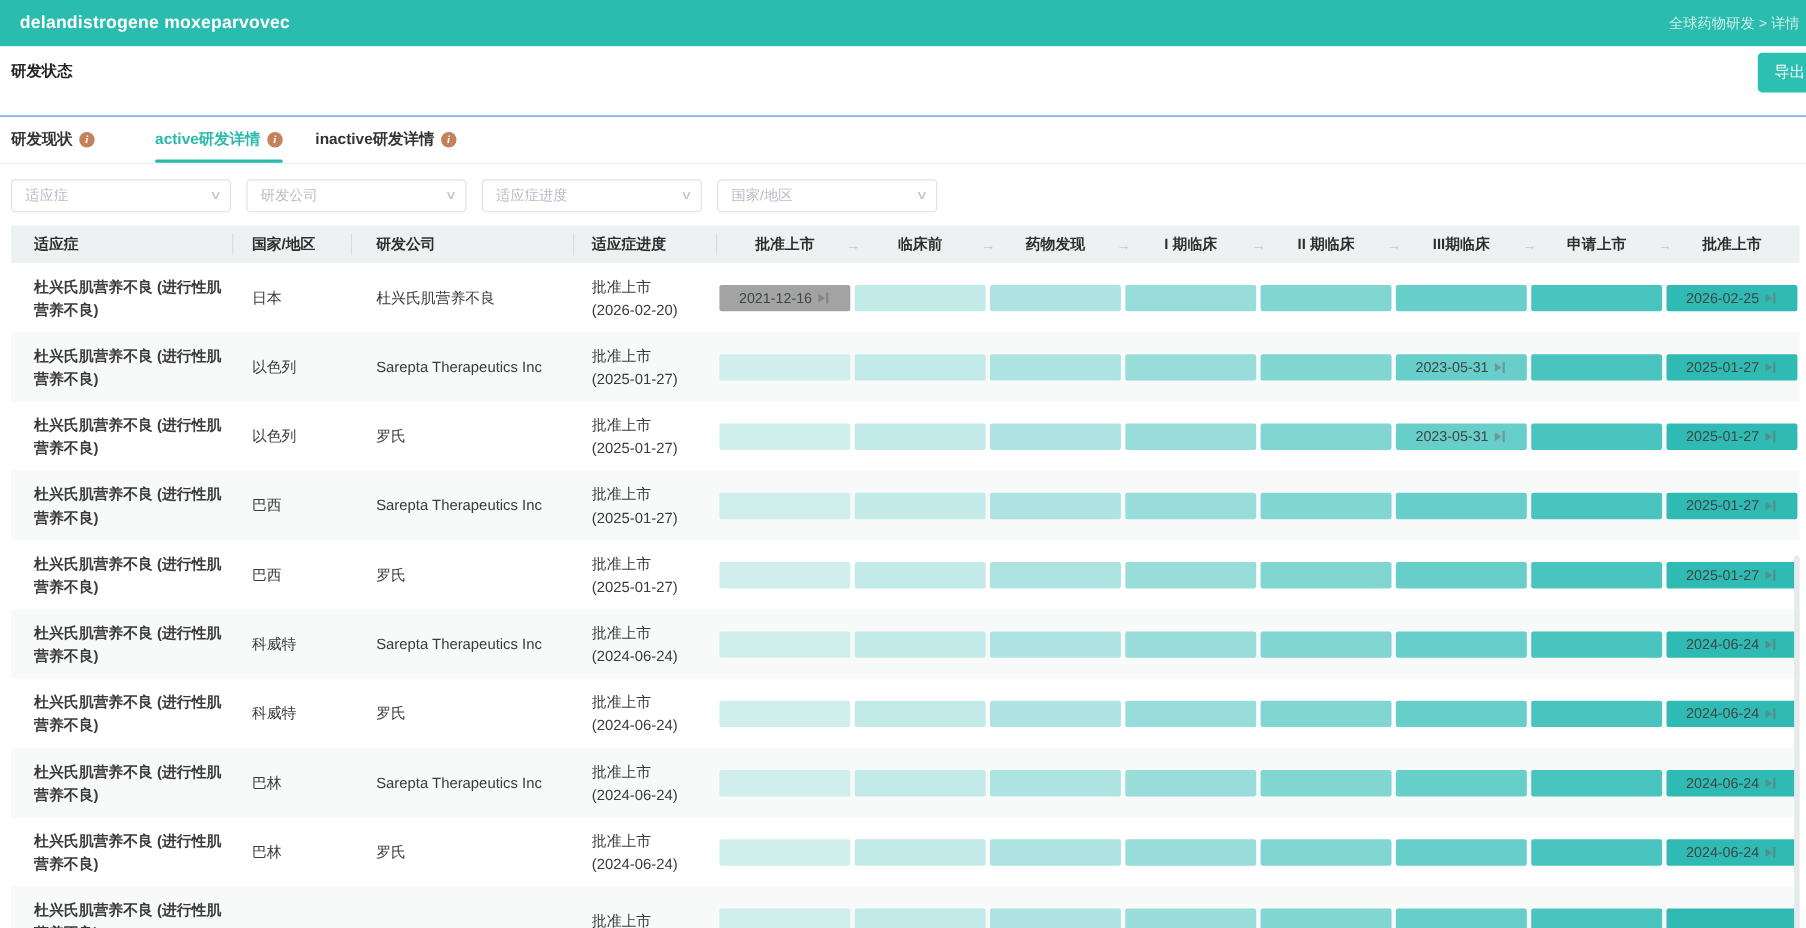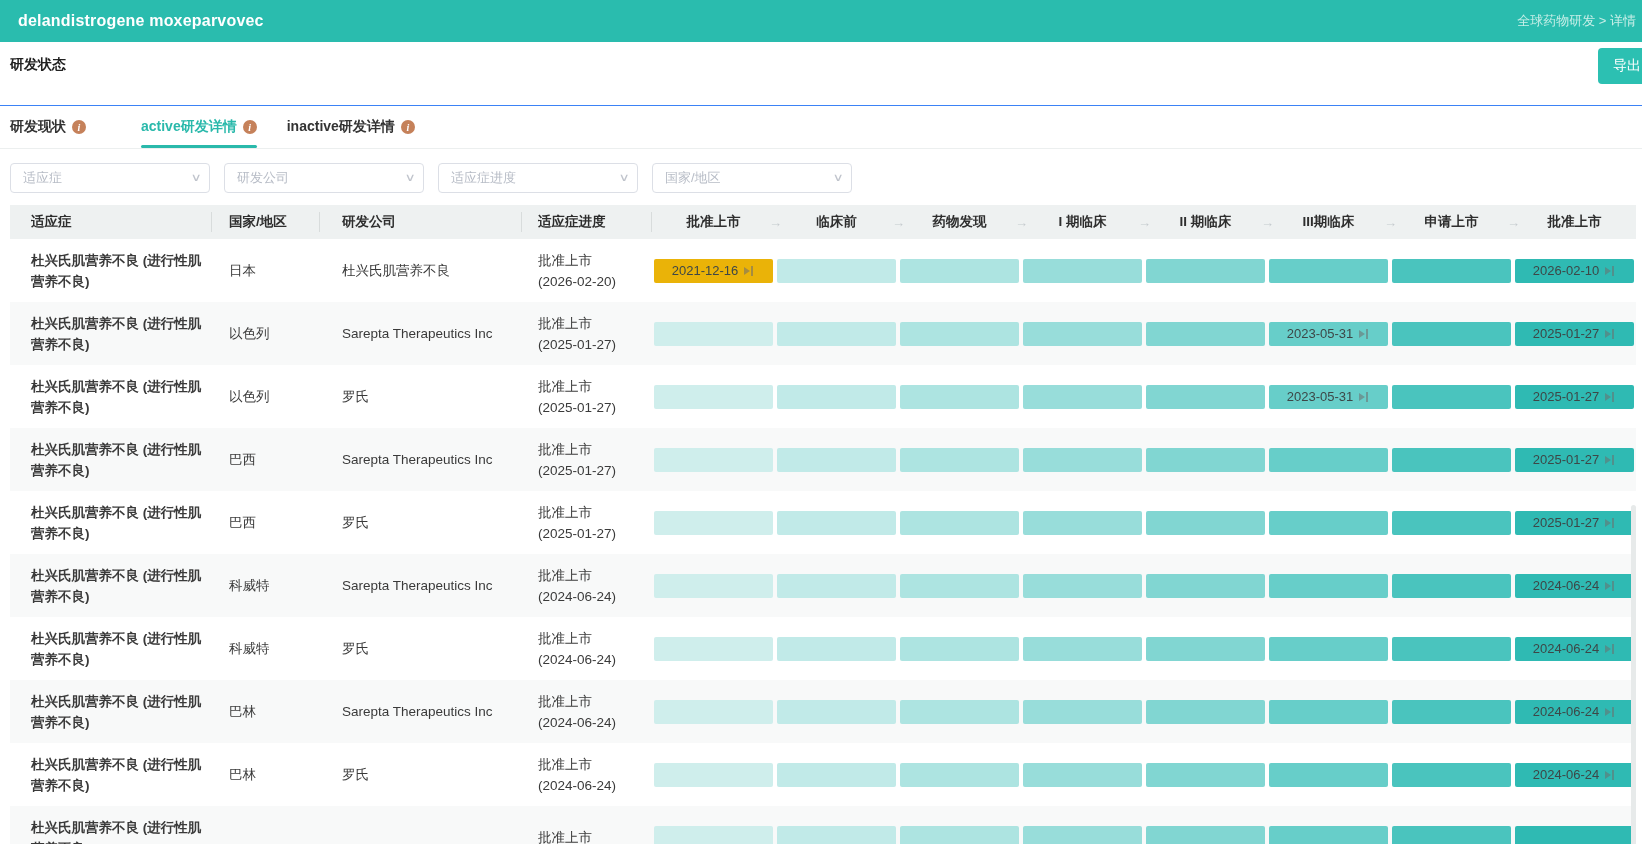--- a/index.html
+++ b/index.html
@@ -171,21 +171,21 @@
           <div>日本</div>
         </div>
         <div class="cell c3">
           <div>杜兴氏肌营养不良</div>
         </div>
         <div class="cell c4">
           <div>批准上市</div>
           <div>(2026-02-20)</div>
         </div>
         <div class="bar-wrap">
-          <div class="bar" style="background: #eab308;">
+          <div class="bar" style="background: #a3a3a3;">
             <span>2021-12-16</span>
             <span class="play-icon"></span>
           </div>
         </div>
         <div class="bar-wrap">
           <div class="bar" style="background: rgb(193, 234, 232);"></div>
         </div>
         <div class="bar-wrap">
           <div class="bar" style="background: rgb(173, 228, 225);"></div>
         </div>
@@ -196,21 +196,21 @@
           <div class="bar" style="background: rgb(129, 214, 210);"></div>
         </div>
         <div class="bar-wrap">
           <div class="bar" style="background: rgb(103, 206, 201);"></div>
         </div>
         <div class="bar-wrap">
           <div class="bar" style="background: rgb(74, 196, 190);"></div>
         </div>
         <div class="bar-wrap">
           <div class="bar" style="background: rgb(47, 186, 179);">
-            <span>2026-02-10</span>
+            <span>2026-02-25</span>
             <span class="play-icon"></span>
           </div>
         </div>
       </div>
       <div class="row grid-cols alt">
         <div class="cell c1">
           <div>杜兴氏肌营养不良 (进行性肌营养不良)</div>
         </div>
         <div class="cell c2">
           <div>以色列</div>

